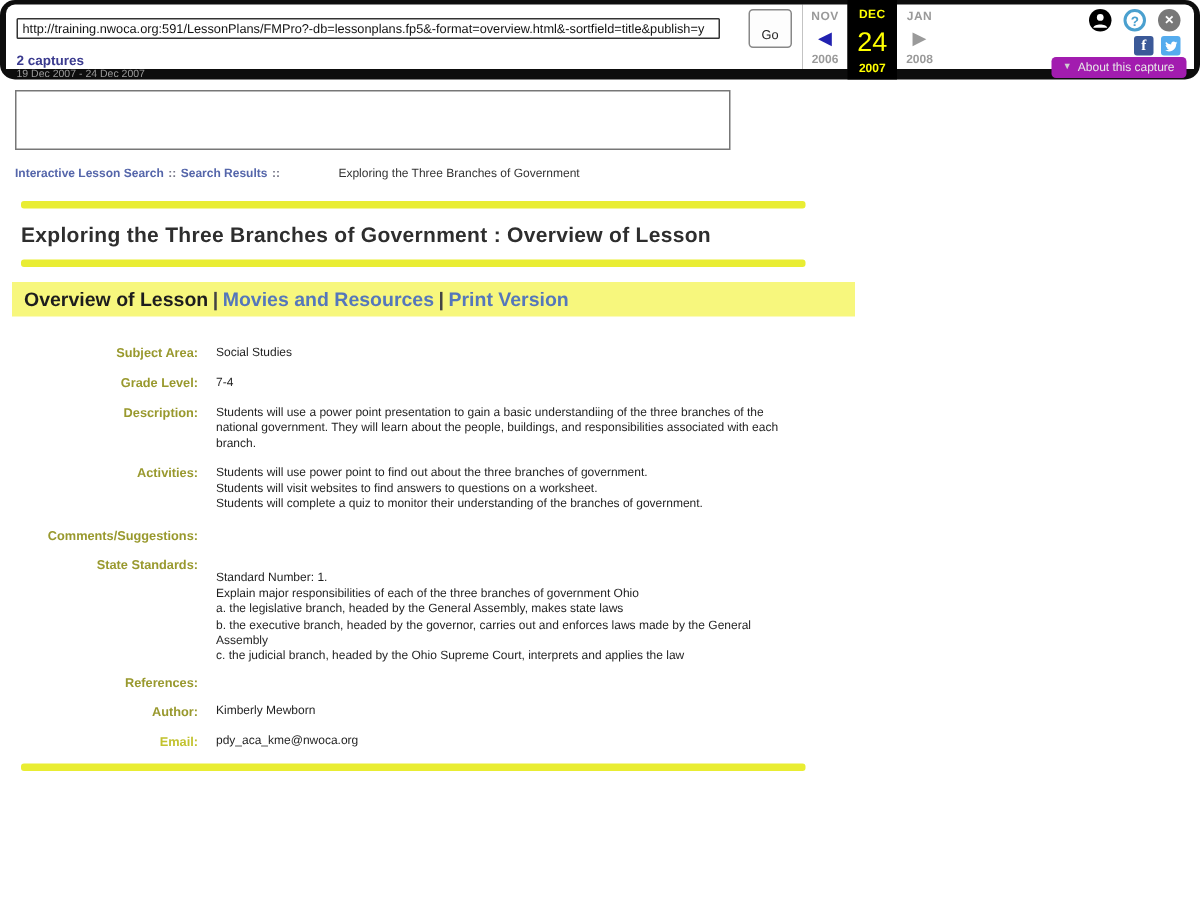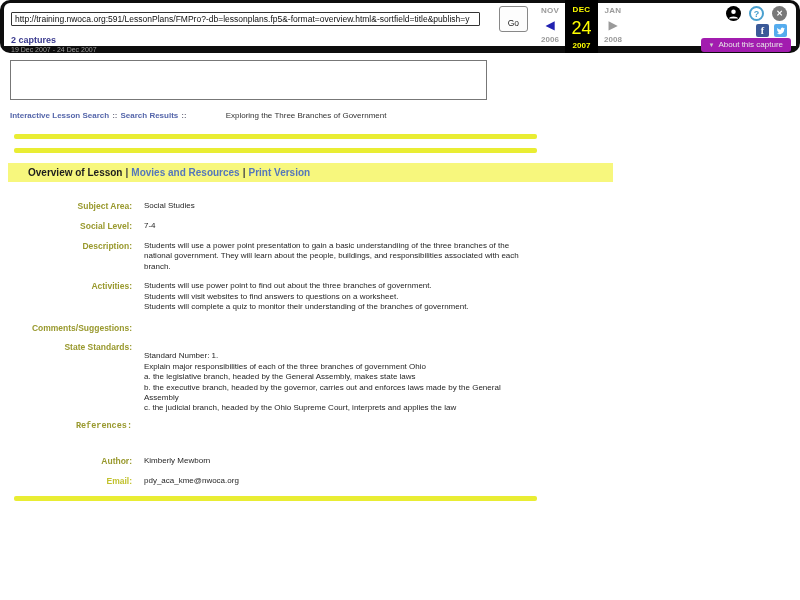--- a/index.html
+++ b/index.html
@@ -71,37 +71,37 @@
   .bc-link { color:#5566aa; font-weight:bold; cursor:pointer; }
   .bc-sep  { color:#778; font-weight:bold; margin:0 3px; }
   .bc-cur  { color:#333;margin-left:36px; }
 
   .bar { height:5px; background:#e9ed33; border-radius:2px; width:523px; margin-left:14px; }
   .bar1 { margin-top:14px; }
   .page-title { margin:9px 0 0 14px; font-size:14px; font-weight:bold; color:#2e2e2e; letter-spacing:.2px; }
   .bar2 { margin-top:9px; }
 
   .tabbar {
-    margin:10px 0 0 8px; width:605px; background:#f7f77d; padding:4px 20px;
-    font-size:10px; font-weight:bold;
+    margin:10px 0 0 8px; width:562px; background:#f7f77d; padding:4px 8px;
+    font-size:13px; font-weight:bold;
   }
   .tab-active { color:#1d1d1d; }
   .tab-sep { color:#444; margin:0 3px; }
   .tab-link { color:#5577bb; cursor:pointer; }
 
   .fields { margin-top:19px; }
   .row { display:flex; margin-bottom:9px; }
   .lbl { width:132px; flex-shrink:0; text-align:right; font-size:8.5px; font-weight:bold; color:#99992e; line-height:1.3; }
   .val { margin-left:12px; font-size:8px; color:#1f1f1f; line-height:1.3; white-space:pre-line; max-width:398px; }
   .row-cross      { margin-bottom:20px; }
   .row-activities { margin-bottom:11px; }
   .row-comments   { margin-bottom:8px; }
   .row-standards  { margin-bottom:7px; }
   .row-standards .val { padding-top:9px; }
-  .row-references { margin-bottom:24px;font-family:Liberation Mono, monospace; }
+  .row-references { margin-bottom:8px; }
   .row-email .lbl { color:#c2c22e; }
   .bar3 { margin-top:4px; }
 </style>
 </head>
 <body>
 
 <div class="wb-toolbar">
   <div class="wb-left">
     <div class="url-row">
       <input class="url-input" type="text" value="http://training.nwoca.org:591/LessonPlans/FMPro?-db=lessonplans.fp5&amp;-format=overview.html&amp;-sortfield=title&amp;publish=y" style="">
@@ -159,33 +159,34 @@
 
 <div class="main">
 
   <div class="empty-box"></div>
 
   <div class="breadcrumb">
     <span class="bc-link">Interactive Lesson Search</span><span class="bc-sep">::</span><span class="bc-link">Search Results</span><span class="bc-sep">::</span><span class="bc-cur">Exploring the Three Branches of Government</span>
   </div>
 
   <div class="bar bar1"></div>
+  <div class="page-title">Exploring the Three Branches of Government : Overview of Lesson</div>
   <div class="bar bar2"></div>
 
   <div class="tabbar">
     <span class="tab-active">Overview of Lesson</span><span class="tab-sep">|</span><span class="tab-link">Movies and Resources</span><span class="tab-sep">|</span><span class="tab-link">Print Version</span>
   </div>
 
   <div class="fields">
     <div class="row row-subject">
       <div class="lbl">Subject Area:</div>
       <div class="val">Social Studies</div>
     </div>
     <div class="row row-grade">
-      <div class="lbl">Social Level:</div>
+      <div class="lbl">Grade Level:</div>
       <div class="val">7-4</div>
     </div>
     <div class="row row-description">
       <div class="lbl">Description:</div>
       <div class="val">Students will use a power point presentation to gain a basic understandiing of the three branches of the
 national government. They will learn about the people, buildings, and responsibilities associated with each
 branch.</div>
     </div>
     <div class="row row-activities">
       <div class="lbl">Activities:</div>

